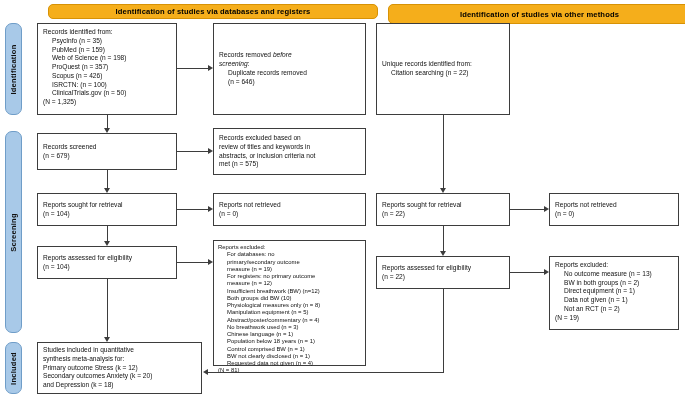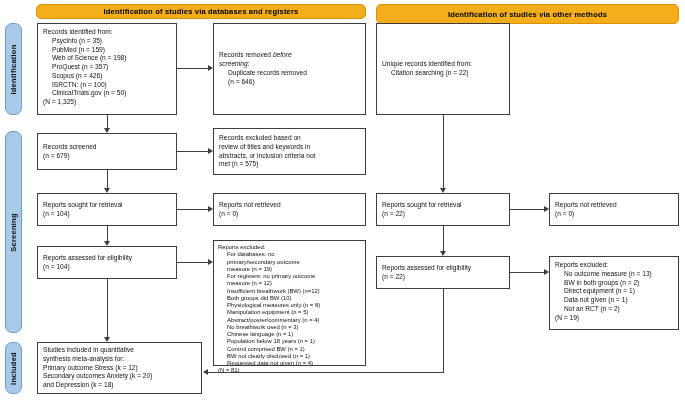--- a/index.html
+++ b/index.html
@@ -27,20 +27,21 @@
     border: 1px solid #d79205;
     border-radius: 5px;
     color: #000000;
     font-weight: bold;
     font-size: 7.6px;
     letter-spacing: .15px;
     display: flex;
     align-items: center;
     justify-content: center;
     text-align: center;
+    margin-left: 12px;
   }
 
   .stage {
     background: #a8c9e8;
     border: 1px solid #6f9dc8;
     border-radius: 7px;
     color: #111111;
     font-weight: bold;
     font-size: 7.6px;
     letter-spacing: .2px;

